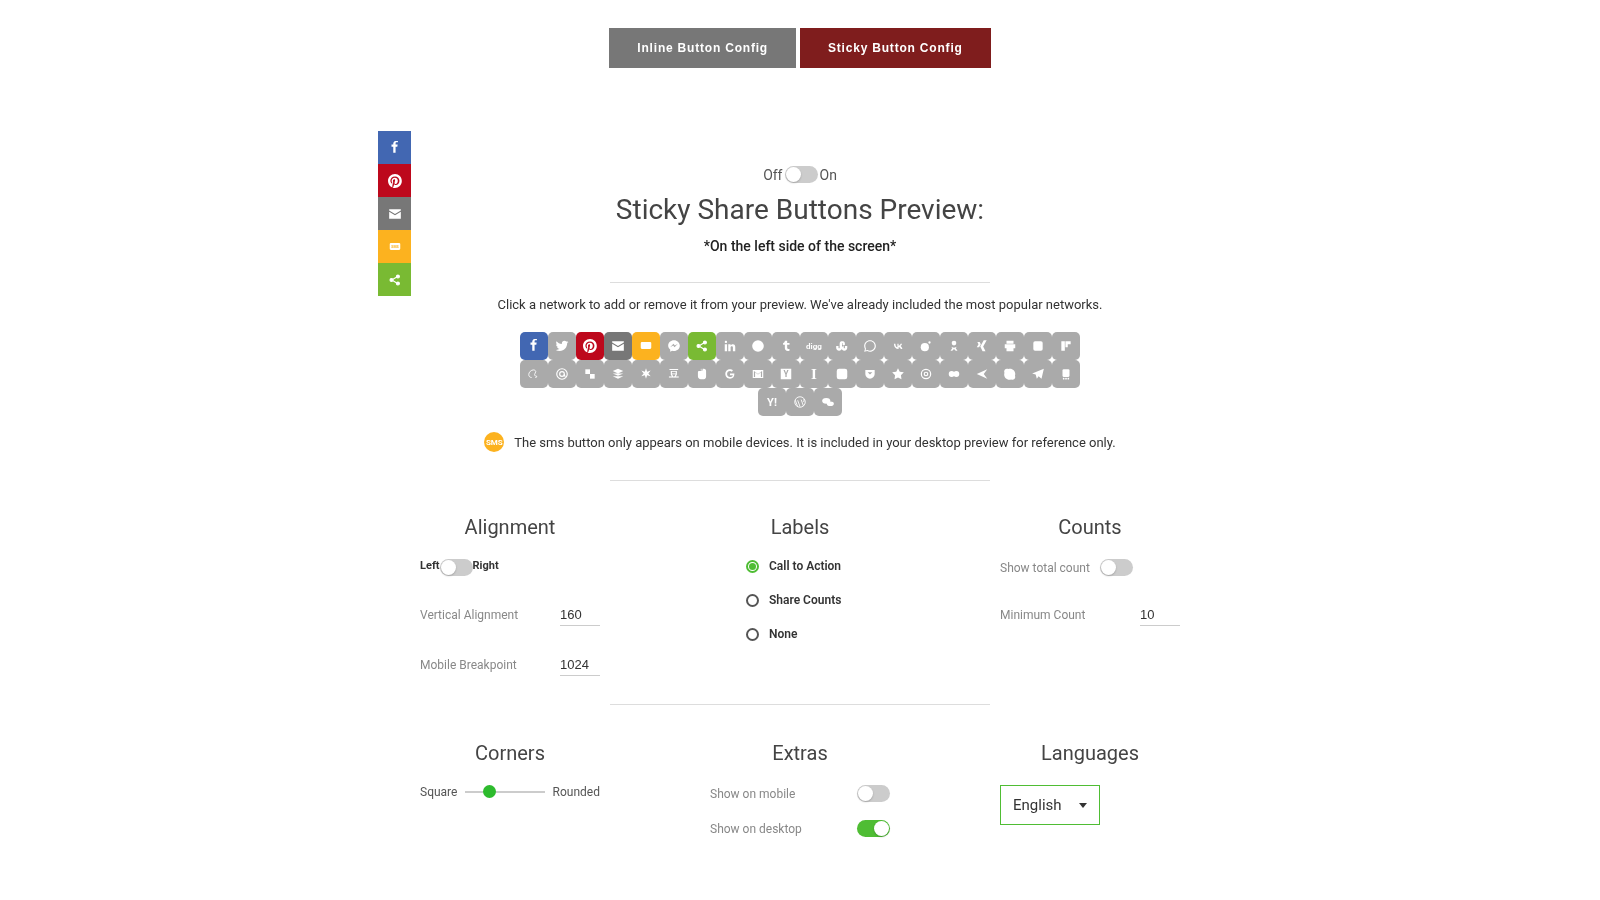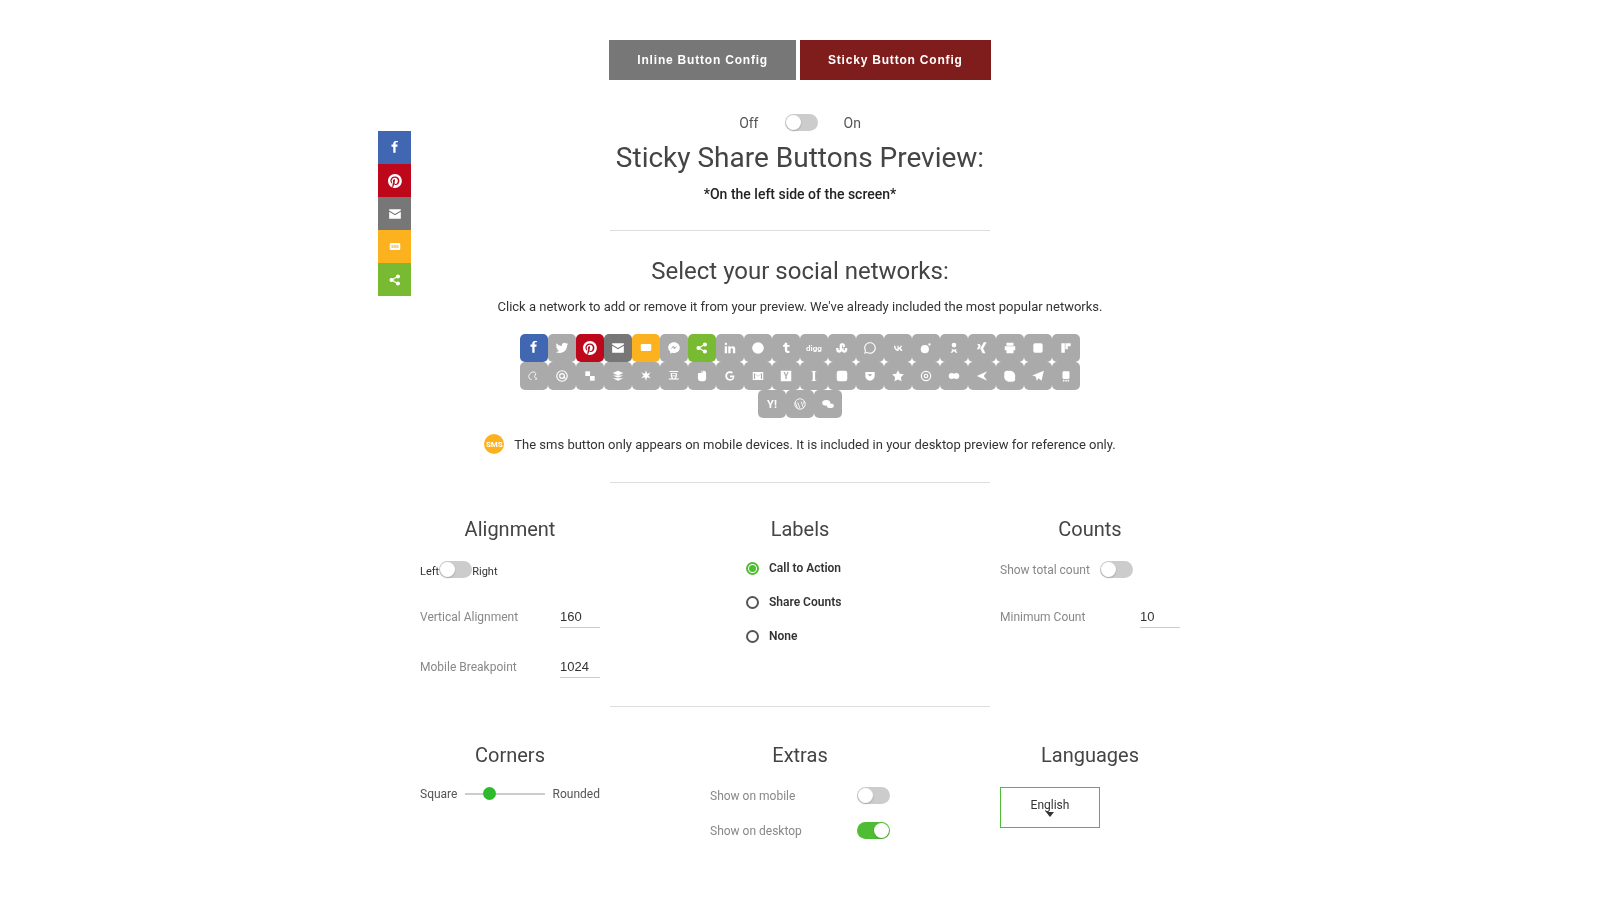--- a/index.html
+++ b/index.html
@@ -1,33 +1,33 @@
 <!DOCTYPE html>
 <html><head>
 <meta charset="utf-8">
 <style>
   * { margin: 0; padding: 0; box-sizing: border-box; }
   body { font-family: -apple-system, BlinkMacSystemFont, "Segoe UI", Roboto, Helvetica, Arial, sans-serif; background: #fff; color: #333; width: 1600px; height: 900px; position: relative; }
   
-  .tab-buttons { display: flex; justify-content: center; gap: 4px; padding-top: 40px; }
+  .tab-buttons { display: flex; justify-content: center; gap: 4px; padding-top: 28px; }
   .tab-btn { padding: 13px 28px; font-size: 12px; font-weight: 600; letter-spacing: 0.8px; border: none; cursor: pointer; color: #fff; }
   .tab-inactive { background: #777; }
   .tab-active { background: #7f1d1d; }
   
   .sticky-preview { position: absolute; left: 378px; top: 131px; display: flex; flex-direction: column; }
   .sticky-btn { width: 33px; height: 33px; display: flex; align-items: center; justify-content: center; color: #fff; font-size: 15px; }
   .sticky-fb { background: #4267b2; }
   .sticky-pin { background: #bd081c; }
   .sticky-email { background: #777; }
   .sticky-sms { background: #fcb21f; }
   .sticky-share { background: #79ba33; }
   
   .main { width: 920px; margin: 0 auto; text-align: center; }
   
-  .toggle-row { display: flex; align-items: center; justify-content: center; gap: 26px; margin-top: 34px; font-size: 14px; color: #555; }
+  .toggle-row { display: flex; align-items: center; justify-content: center; gap: 2px; margin-top: 98px; font-size: 14px; color: #555; }
   .toggle { width: 33px; height: 17px; background: #ccc; border-radius: 10px; position: relative; cursor: pointer; }
   .toggle-knob { width: 15px; height: 15px; background: #fff; border-radius: 50%; position: absolute; top: 1px; left: 1px; box-shadow: 0 1px 2px rgba(0,0,0,0.2); }
   .toggle.on .toggle-knob { left: 17px; }
   .toggle.on { background: #4fbd34; }
   
   .preview-title { font-size: 28px; font-weight: 400; color: #444; margin-top: 10px; }
   .preview-sub { font-size: 14px; color: #222; margin-top: 12px; font-weight: 500; }
   
   hr.divider { border: none; border-top: 1px solid #ddd; width: 380px; margin: 28px auto 0; }
   
@@ -42,42 +42,42 @@
   .net-sms { background: #fcb21f; }
   .net-share { background: #79ba33; }
   
   .sms-note { display: flex; align-items: center; justify-content: center; gap: 10px; margin-top: 16px; font-size: 13px; color: #333; }
   .sms-badge { width: 20px; height: 20px; border-radius: 50%; background: #fcb21f; display: flex; align-items: center; justify-content: center; font-size: 8px; color: #fff; font-weight: bold; }
   
   .settings { display: flex; justify-content: center; gap: 110px; margin-top: 34px; }
   .col { width: 180px; text-align: left; }
   .col h3 { text-align: center; font-size: 20px; font-weight: 400; color: #444; margin-bottom: 20px; }
   
-  .align-row { display: flex; align-items: flex-end; font-size: 11px; font-weight: 400; }
+  .align-row { display: flex; align-items: flex-start; font-size: 11px; font-weight: 700; }
   .field-row { display: flex; align-items: center; justify-content: space-between; gap: 16px; font-size: 12px; color: #888; margin-top: 28px; }
   .field-row input { border: none; border-bottom: 1px solid #ccc; width: 40px; font-size: 13px; padding: 3px 0; color: #333; outline: none; }
   
   .radio-row { display: flex; align-items: center; gap: 10px; font-size: 12px; font-weight: 600; margin-bottom: 20px; cursor: pointer; padding-left: 36px;}
   .radio { width: 13px; height: 13px; border: 2px solid #555; border-radius: 50%; display: flex; align-items: center; justify-content: center; }
   .radio.selected { border-color: #4fbd34; }
   .radio.selected::after { content: ""; width: 7px; height: 7px; background: #4fbd34; border-radius: 50%; }
   
   .counts-row { display: flex; align-items: center; gap: 10px; font-size: 12px; color: #888; }
   .counts-field { display: flex; align-items: center; justify-content: space-between; gap: 16px; font-size: 12px; color: #888; margin-top: 28px; }
   .counts-field input { border: none; border-bottom: 1px solid #ccc; width: 40px; font-size: 13px; padding: 3px 0; color: #333; outline: none; }
   
   .settings2 { display: flex; justify-content: center; gap: 110px; margin-top: 36px; }
   
   .slider-row { display: flex; align-items: center; gap: 8px; font-size: 12px; color: #555; }
   .slider-track { width: 85px; height: 2px; background: #ccc; position: relative; }
   .slider-knob { width: 13px; height: 13px; background: #2dbb2d; border-radius: 50%; position: absolute; top: -6px; left: 18px; }
   
   .extras-row { display: flex; align-items: center; justify-content: space-between; gap: 10px; font-size: 12px; color: #888; margin-bottom: 18px; }
   
-  .lang-select { border: 1px solid #4fbd34; padding: 10px 12px; font-size: 12px; width: 100px; display: flex; justify-content: space-between; align-items: center; cursor: pointer; color: #333; flex-direction: column; }
+  .lang-select { border: 1px solid #4fbd34; padding: 10px 12px; font-size: 15px; width: 100px; display: flex; justify-content: space-between; align-items: center; cursor: pointer; color: #333; }
   .caret { width: 0; height: 0; border-left: 4px solid transparent; border-right: 4px solid transparent; border-top: 5px solid #333; }
   
   svg { width: 14px; height: 14px; }
 </style>
 </head>
 <body>
 
 <div class="tab-buttons">
   <button class="tab-btn tab-inactive">Inline Button Config</button>
   <button class="tab-btn tab-active">Sticky Button Config</button>
@@ -123,21 +123,20 @@
         <div class="toggle-knob"></div>
       </div>
     <span>On</span>
   </div>
 
   <div class="preview-title">Sticky Share Buttons Preview:</div>
   <div class="preview-sub">*On the left side of the screen*</div>
 
   <hr class="divider">
 
-  <div class="select-title">Select your social networks:</div>
   <div class="select-sub">Click a network to add or remove it from your preview. We've already included the most popular networks.</div>
 
   <div class="network-grid">
     <div class="net-btn net-fb">
         <svg viewBox="0 0 24 24" fill="currentColor">
           <path d="M13 10h3l.5-4H13V4c0-1 .3-2 2-2h2V0c-.5 0-1.7-.1-3-.1-3 0-5 1.8-5 5V6H6v4h3v10h4V10z"></path>
         </svg>
       </div>
     <div class="net-btn">
         <svg viewBox="0 0 24 24" fill="currentColor">

